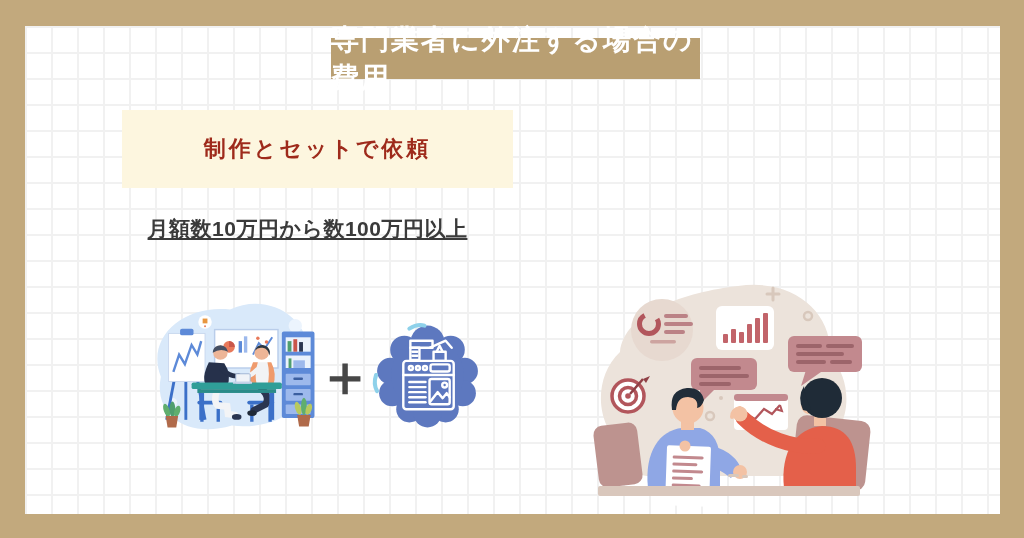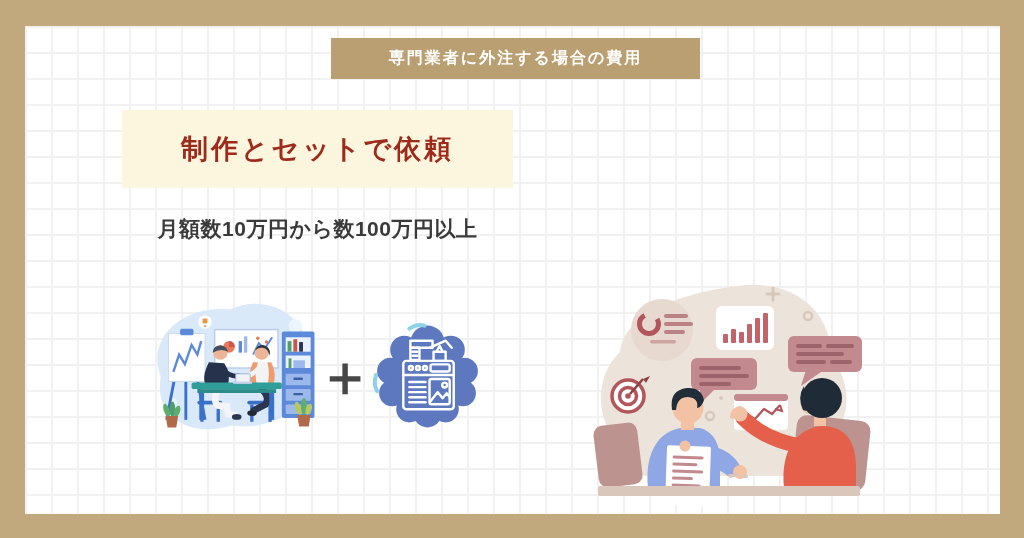--- a/index.html
+++ b/index.html
@@ -12,33 +12,33 @@
     position:absolute;left:25px;top:26px;width:975px;height:488px;
     background-color:#ffffff;
     background-image:
       linear-gradient(#f1f1f1 2px, transparent 2px),
       linear-gradient(90deg,#f1f1f1 2px, transparent 2px);
     background-size:26px 26px;
   }
   .badge{
     position:absolute;left:331px;top:38px;width:369px;height:41px;
     background:var(--badge-bg,#b99f72);
-    color:#ffffff;font-size:16px;font-weight:bold;letter-spacing:2px;
+    color:#ffffff;font-size:28px;font-weight:bold;letter-spacing:2px;
     display:flex;align-items:center;justify-content:center;
   }
   .headers{position:absolute;left:122px;top:110px;width:781px;height:78px;display:flex;}
   .header-box{display:flex;align-items:center;justify-content:center;text-align:center;
     color:var(--header-text,#9e2a1b);font-weight:bold;}
-  .header-left{width:391px;background:var(--header-left-bg,#fdf6df);font-size:27px;letter-spacing:3px;}
+  .header-left{width:391px;background:var(--header-left-bg,#fdf6df);font-size:22px;letter-spacing:3px;}
   .header-right{width:390px;background:var(--header-right-bg,#f3fade);font-size:25px;line-height:1.25;letter-spacing:2px;}
   .price{
     position:absolute;top:215px;text-align:center;
     color:var(--price-text,#3a3a3a);font-size:21px;font-weight:bold;letter-spacing:0.5px;
   }
-  .price-left{left:122px;width:391px;}
+  .price-left{left:112px;width:391px;text-decoration:underline;}
   .price-right{left:513px;width:390px;}
   .illus-left{position:absolute;left:134px;top:281px;width:192px;height:174px;}
   .plus-sign{
     position:absolute;left:318px;top:346px;width:54px;height:62px;
     display:flex;align-items:center;justify-content:center;
     font-size:56px;font-weight:bold;color:var(--plus-text,#474747);
   }
   .cloud-icon{position:absolute;left:367px;top:317px;width:121px;height:118px;}
   .illus-right{position:absolute;left:588px;top:276px;width:287px;height:234px;}
   svg{display:block;width:100%;height:100%;}

